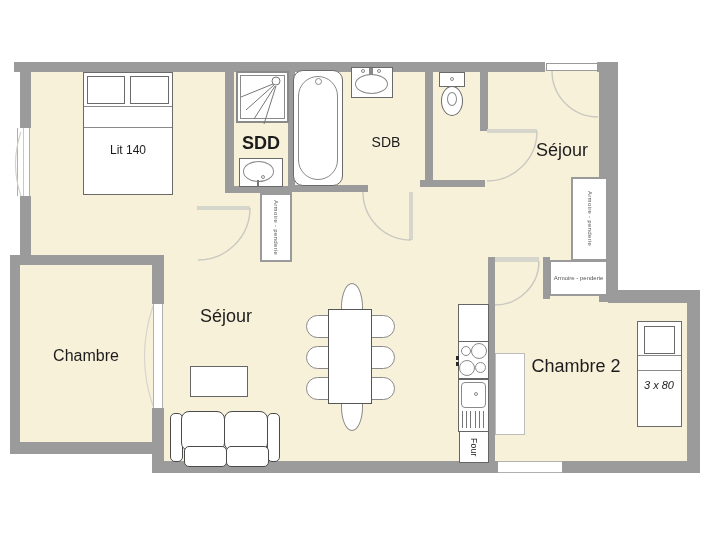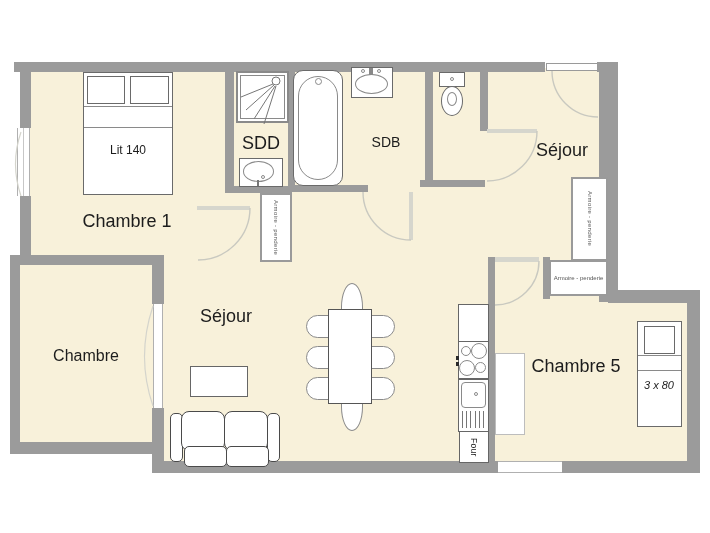--- a/index.html
+++ b/index.html
@@ -164,23 +164,22 @@
     </g>
     <g stroke="#777" stroke-width="1">
       <circle cx="276" cy="81" r="4" fill="#fff"></circle>
       <line x1="273" y1="84" x2="241" y2="97"></line>
       <line x1="274" y1="85" x2="246" y2="110"></line>
       <line x1="275" y1="86" x2="254" y2="119"></line>
       <line x1="276" y1="86" x2="264" y2="124"></line>
     </g>
   </svg>
 
-  <div class="label" style="left:127px;top:221px;font-size:18px;">Chambre 1</div>
-  <div class="label" style="left:261px;top:143px;font-size:18px;">SDD</div>
+  <div class="label" style="left:261px;top:143px;font-size:18px;font-weight:bold;">SDD</div>
   <div class="label" style="left:386px;top:142px;font-size:14px;">SDB</div>
   <div class="label" style="left:562px;top:150px;font-size:18px;">Séjour</div>
   <div class="label" style="left:226px;top:316px;font-size:18px;">Séjour</div>
   <div class="label" style="left:86px;top:356px;font-size:16px;">Chambre</div>
-  <div class="label" style="left:576px;top:366px;font-size:18px;">Chambre 5</div>
+  <div class="label" style="left:576px;top:366px;font-size:18px;">Chambre 2</div>
   <div class="label" style="left:128px;top:150px;font-size:12px;">Lit 140</div>
   <div class="label" style="left:659px;top:385px;font-size:11px;font-style:italic;">3 x 80</div>
 
 </div>
 
 </body></html>

